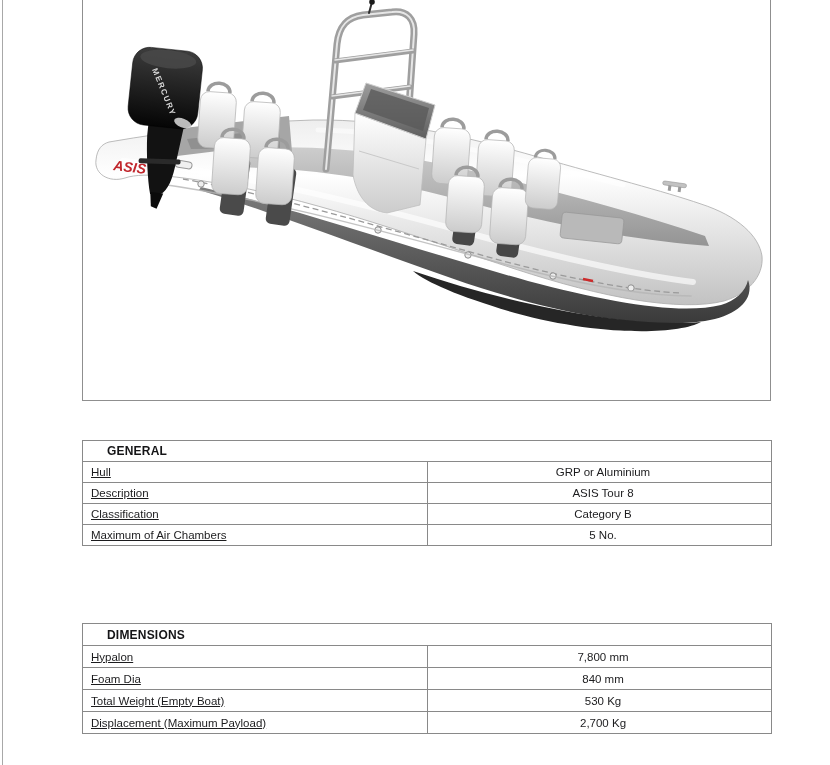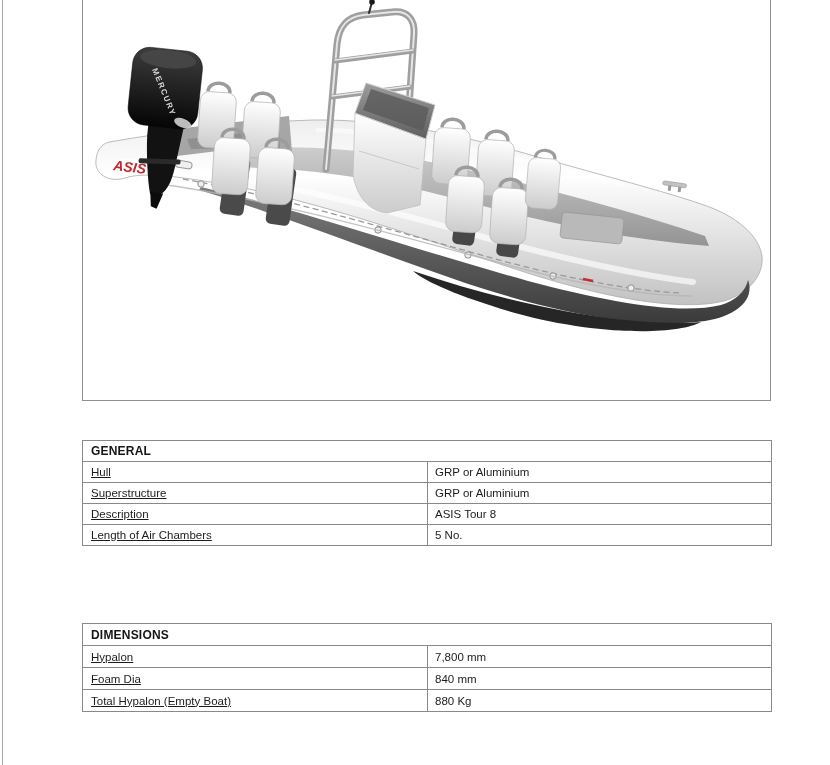--- a/index.html
+++ b/index.html
@@ -34,27 +34,27 @@
   .spec th, .spec td {
     border: 1px solid #898989;
     text-align: left;
     vertical-align: middle;
     white-space: nowrap;
     overflow: hidden;
   }
   .spec th {
     font-weight: bold;
     font-size: 12px;
-    padding: 0 0 0 8px;
+    padding: 0 0 0 24px;
     letter-spacing: 0.2px;
     color: #151517;
     border-radius: 10px;
   }
   .spec td.label { padding: 0 0 0 8px; text-decoration: underline; }
-  .spec td.value { padding: 0 0 0 7px; }
+  .spec td.value { padding: 0 0 0 7px; text-align: center; }
   col.c1 { width: 345px; } col.c2 { width: 344px; }
   #general-table { top: 440px; }
   #general-table th, #general-table td { height: 21px; }
   #dimensions-table { top: 623px; }
   #dimensions-table th, #dimensions-table td { height: 22px; }
 </style>
 </head>
 <body>
 
 <div class="page-edge-line"></div>
@@ -252,29 +252,29 @@
     </colgroup>
   <tbody>
       <tr>
     <th colspan="2">GENERAL</th>
   </tr>
   <tr>
     <td class="label">Hull</td>
     <td class="value">GRP or Aluminium</td>
   </tr>
   <tr>
-    <td class="label">Superstructure</td>
-    <td class="value">GRP or Aluminium</td>
-  </tr>
-  <tr>
     <td class="label">Description</td>
     <td class="value">ASIS Tour 8</td>
   </tr>
   <tr>
-    <td class="label">Length of Air Chambers</td>
+    <td class="label">Classification</td>
+    <td class="value">Category B</td>
+  </tr>
+  <tr>
+    <td class="label">Maximum of Air Chambers</td>
     <td class="value">5 No.</td>
   </tr>
 </tbody>
   </table>
 
 <table class="spec" id="dimensions-table">
   <colgroup>
       <col class="c1">
       <col class="c2">
     </colgroup>
@@ -284,17 +284,21 @@
   </tr>
   <tr>
     <td class="label">Hypalon</td>
     <td class="value">7,800 mm</td>
   </tr>
   <tr>
     <td class="label">Foam Dia</td>
     <td class="value">840 mm</td>
   </tr>
   <tr>
-    <td class="label">Total Hypalon (Empty Boat)</td>
-    <td class="value">880 Kg</td>
+    <td class="label">Total Weight (Empty Boat)</td>
+    <td class="value">530 Kg</td>
+  </tr>
+  <tr>
+    <td class="label">Displacement (Maximum Payload)</td>
+    <td class="value">2,700 Kg</td>
   </tr>
 </tbody>
   </table>
 
 </body></html>

